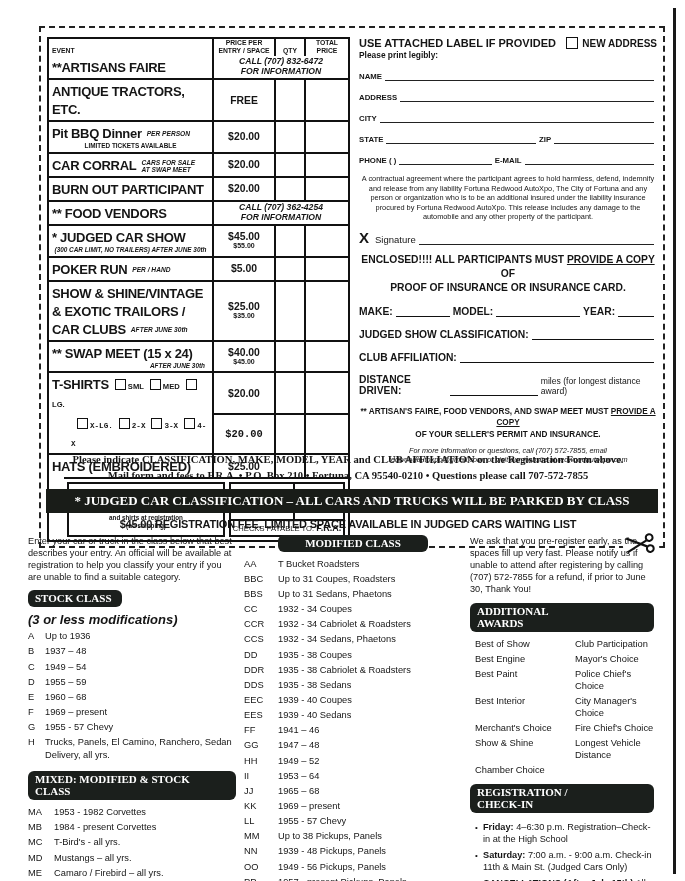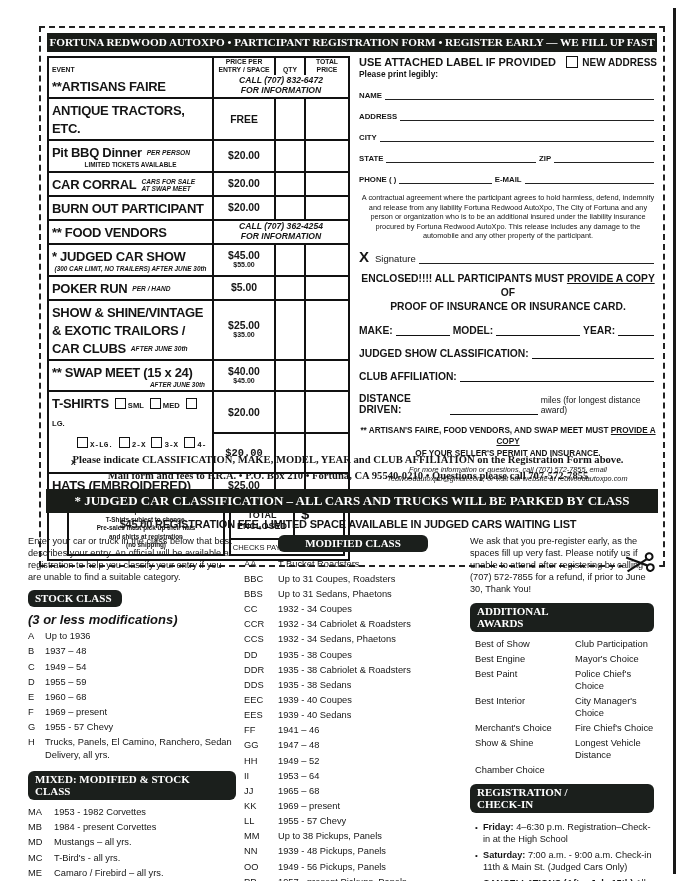--- a/index.html
+++ b/index.html
@@ -100,21 +100,20 @@
   .ck-item{display:flex;margin-top:5px;}
   .ck-bullet{width:13px;flex:none;text-align:center;font-size:8px;padding-top:1px;}
 </style>
 </head>
 <body>
 
 <div class="page">
   <div class="edge-line"></div>
 
   <div class="form-box" style="position:relative;">
-    <div class="title-bar">FORTUNA REDWOOD AUTOXPO • PARTICIPANT REGISTRATION FORM   •   REGISTER EARLY — WE FILL UP FAST</div>
 
     <div class="form-cols">
 
       <div class="t-table">
         <div class="t-row t-head">
           <div class="t-event">EVENT</div>
           <div class="t-cell" style="white-space: pre-line;">PRICE PER
 ENTRY / SPACE</div>
           <div class="t-cell" style="white-space: pre-line;">QTY</div>
           <div class="t-cell" style="white-space: pre-line;">TOTAL
@@ -413,26 +412,26 @@
         <div class="cls-list mixed" id="mixed-list">
             <div class="cls-item">
               <div class="cls-code">MA</div>
               <div class="cls-desc">1953 - 1982 Corvettes</div>
             </div>
             <div class="cls-item">
               <div class="cls-code">MB</div>
               <div class="cls-desc">1984 - present Corvettes</div>
             </div>
             <div class="cls-item">
+              <div class="cls-code">MC</div>
+              <div class="cls-desc">T-Bird's - all yrs.</div>
+            </div>
+            <div class="cls-item">
               <div class="cls-code">MD</div>
               <div class="cls-desc">Mustangs – all yrs.</div>
-            </div>
-            <div class="cls-item">
-              <div class="cls-code">MC</div>
-              <div class="cls-desc">T-Bird's - all yrs.</div>
             </div>
             <div class="cls-item">
               <div class="cls-code">ME</div>
               <div class="cls-desc">Camaro / Firebird – all yrs.</div>
             </div>
           </div>
         
         
       </div>
 

